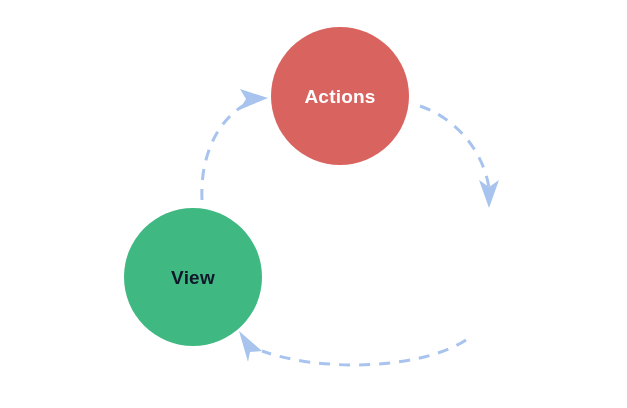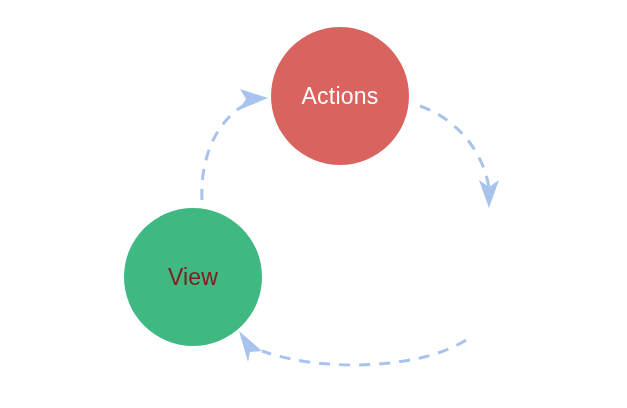--- a/index.html
+++ b/index.html
@@ -32,22 +32,22 @@
     position: absolute;
     border-radius: 50%;
     display: flex;
     align-items: center;
     justify-content: center;
     box-sizing: border-box;
   }
   .node-label {
     color: #ffffff;
     font-family: "Liberation Sans", sans-serif;
-    font-weight: normal;
-    font-size: 23px;
+    font-weight: bold;
+    font-size: 19px;
     letter-spacing: 0.2px;
     line-height: 1;
     text-align: center;
     user-select: none;
     white-space: nowrap;
   }
   #node-actions {
     left: 271px;
     top: 27px;
     width: 138px;
@@ -87,17 +87,17 @@
       <path d="M 466 340 C 420 370, 320 372, 262 351" fill="none" stroke="#a8c4ee" stroke-width="3" stroke-linecap="butt" stroke-dasharray="11 9"></path>
       <polygon points="239,331 262,351 250,352 248,362" fill="#a8c4ee"></polygon>
     </g>
   </svg>
 
   <div class="node-circle" id="node-actions" style="background: rgb(217, 99, 95); left: 271px; top: 27px; width: 138px; height: 138px;">
     <span class="node-label" style="color: rgb(255, 255, 255);">Actions</span>
   </div>
 
   <div class="node-circle" id="node-view" style="background: rgb(63, 184, 130); left: 124px; top: 208px; width: 138px; height: 138px;">
-    <span class="node-label" style="color: #7f1d1d;">View</span>
+    <span class="node-label" style="color: #0f172a;">View</span>
   </div>
 
 
 </div>
 
 </body></html>

